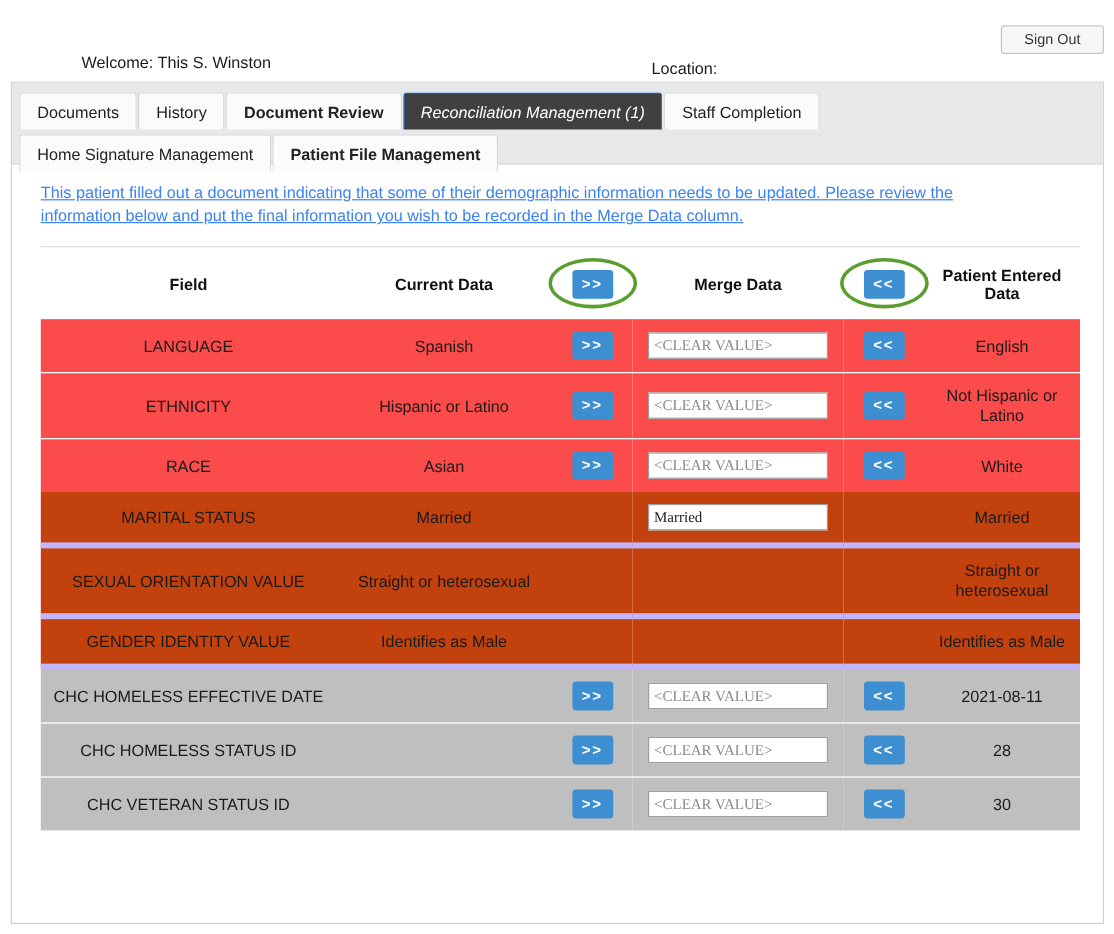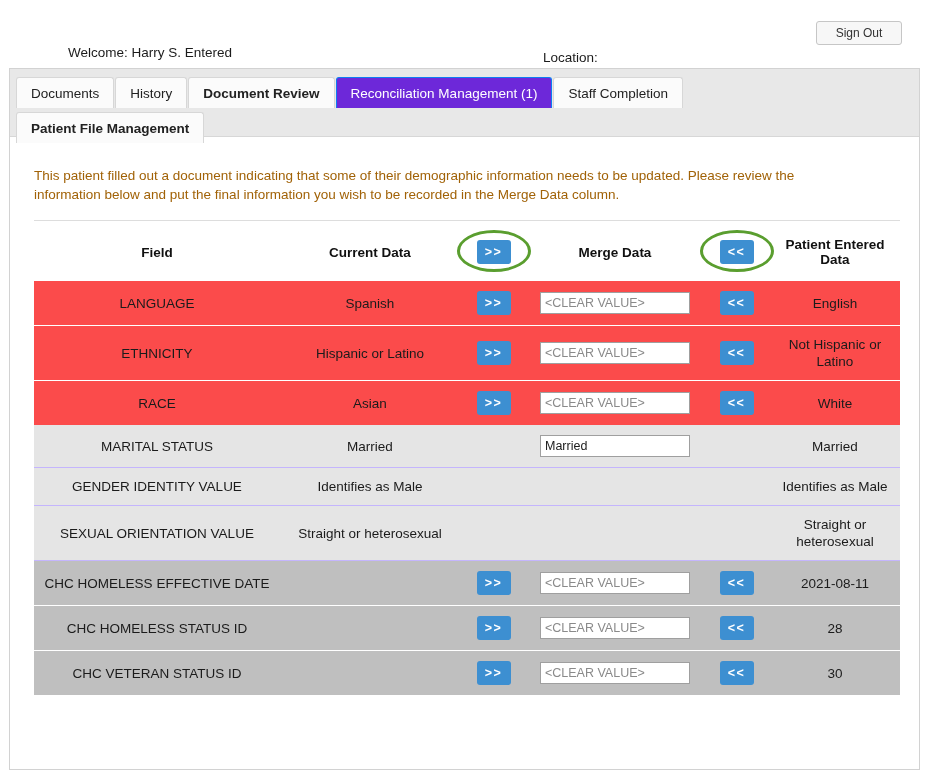--- a/index.html
+++ b/index.html
@@ -62,21 +62,21 @@
   .select-chev {
     position: absolute;
     right: 10px;
     top: 8px;
     pointer-events: none;
     font-size: 11px;
     color: #444;
   }
   .signout-btn {
     position: absolute;
-    left: 816px;
+    left: 834px;
     top: 21px;
     width: 86px;
     height: 24px;
     box-sizing: border-box;
     border: 1px solid #c6c6c6;
     border-radius: 3px;
     background: #f7f7f7;
     font-family: "Liberation Sans", sans-serif;
     font-size: 12px;
     color: #333;
@@ -120,39 +120,41 @@
     border-bottom: none;
     border-radius: 3px 3px 0 0;
     font-size: 13.5px;
     color: #222;
     cursor: pointer;
     white-space: nowrap;
     box-sizing: border-box;
   }
   .tab.bold { font-weight: bold; text-align: center; }
   .tab.active {
-    background: #6d28d9;
+    background: #404040;
     border-color: #0d7df2;
     color: #ffffff;
+    font-style: italic;
   }
 
   
   .content { padding: 14px 24px 0 24px; }
   .patient-line {
     font-size: 13.5px;
     color: #1b1b1b;
     margin: 0 0 16px 0;
   }
   .patient-line b { font-weight: bold; }
   .blurb {
     font-size: 13.5px;
     line-height: 19px;
-    color: #a16207;
-    margin: 15px 0 16px 0;
+    color: #3b82f6;
+    margin: 0 0 16px 0;
     max-width: 830px;
+    text-decoration: underline;
   }
 
   
   .tbl {
     width: 866px;
     border-collapse: collapse;
     table-layout: fixed;
     border-top: 1px solid #dddddd;
   }
   .tbl col.c-field   { width: 246px; }
@@ -171,21 +173,21 @@
     vertical-align: middle;
   }
   .tbl td {
     font-size: 13.5px;
     color: #1b1b1b;
     text-align: center;
     vertical-align: middle;
     padding: 10px 4px;
     line-height: 17px;
   }
-  tr.r-normal td { background: #e5e5e5; border-bottom: 1px solid #c4b5fd; }
+  tr.r-normal td { background: #c2410c; border-bottom: 5px solid #c4b5fd; }
   tr.r-red    td { background: #fb4b4b; border-bottom: 1px solid #ffffff; }
   tr.r-gray   td { background: #bfbfbf; border-bottom: 1px solid #ffffff; }
   tr.r-gray.last td { border-bottom: none; }
   tr.r-red.last td { border-bottom: none; margin-left: 36px; }
 
   .arrow-btn {
     display: inline-block;
     width: 34px;
     height: 24px;
     line-height: 24px;
@@ -201,21 +203,21 @@
     text-align: center;
     padding: 0;
     box-sizing: border-box;
   }
   .merge-input {
     width: 150px;
     height: 22px;
     box-sizing: border-box;
     border: 1px solid #9f9f9f;
     background: #ffffff;
-    font-family: Liberation Sans, sans-serif;
+    font-family: Liberation Serif, serif;
     font-size: 12.5px;
     color: #1b1b1b;
     padding: 0 4px;
     border-radius: 0;
   }
   .merge-input::placeholder { color: #8a8a8a; opacity: 1; }
 
   
   .hdr-arrow-cell { position: relative; }
   .ellipse {
@@ -228,21 +230,21 @@
     border: 3px solid #5a9e2f;
     border-radius: 50%;
     pointer-events: none;
     box-sizing: border-box;
   }
 </style>
 </head>
 <body>
 
 <div class="topbar">
-  <div class="welcome">Welcome: Harry S. Entered</div>
+  <div class="welcome">Welcome: This S. Winston</div>
 
   <div class="location-wrap">
     <span class="location-label">Location:</span>
     <span class="select-shell">
       <select class="location-select">
         <option>SOUTH</option>
       </select>
       <span class="select-chev">▾</span>
     </span>
   </div>
@@ -254,20 +256,21 @@
 
   <div class="tabstrip">
     <div class="tabrow">
       <div class="tab">Documents</div>
       <div class="tab">History</div>
       <div class="tab bold">Document Review</div>
       <div class="tab active">Reconciliation Management (1)</div>
       <div class="tab">Staff Completion</div>
     </div>
     <div class="tabrow second">
+      <div class="tab">Home Signature Management</div>
       <div class="tab bold">Patient File Management</div>
     </div>
   </div>
 
   <div class="content">
 
 
     <p class="blurb">This patient filled out a document indicating that some of their demographic information needs to be updated. Please review the information below and put the final information you wish to be recorded in the Merge Data column.</p>
 
     <table class="tbl">
@@ -322,35 +325,35 @@
           </tr>
           <tr class="r-normal">
             <td>MARITAL STATUS</td>
             <td>Married</td>
             <td></td>
             <td><input type="text" class="merge-input" value="Married" placeholder="" style=""></td>
             <td></td>
             <td>Married</td>
           </tr>
           <tr class="r-normal">
+            <td>SEXUAL ORIENTATION VALUE</td>
+            <td>Straight or heterosexual</td>
+            <td></td>
+            <td></td>
+            <td></td>
+            <td>Straight or heterosexual</td>
+          </tr>
+          <tr class="r-normal">
             <td>GENDER IDENTITY VALUE</td>
             <td>Identifies as Male</td>
             <td></td>
             <td></td>
             <td></td>
             <td>Identifies as Male</td>
           </tr>
-          <tr class="r-normal">
-            <td>SEXUAL ORIENTATION VALUE</td>
-            <td>Straight or heterosexual</td>
-            <td></td>
-            <td></td>
-            <td></td>
-            <td>Straight or heterosexual</td>
-          </tr>
           <tr class="r-gray">
             <td>CHC HOMELESS EFFECTIVE DATE</td>
             <td></td>
             <td><button class="arrow-btn">&gt;&gt;</button></td>
             <td><input type="text" class="merge-input" placeholder="&lt;CLEAR VALUE&gt;" value="" style=""></td>
             <td><button class="arrow-btn">&lt;&lt;</button></td>
             <td>2021-08-11</td>
           </tr>
           <tr class="r-gray">
             <td>CHC HOMELESS STATUS ID</td>

